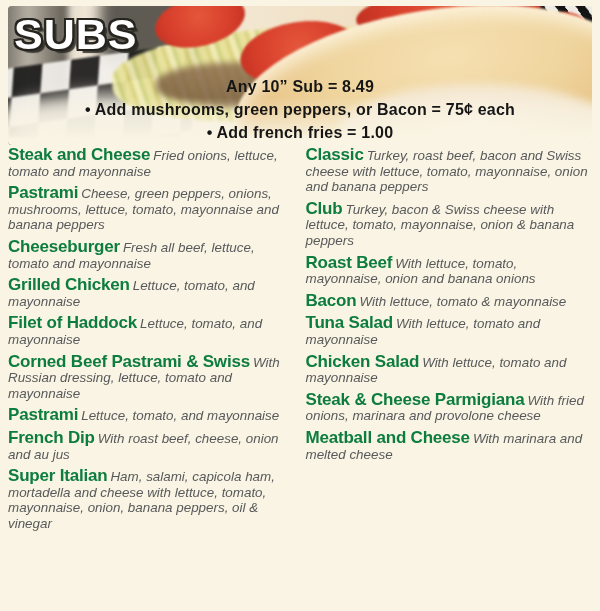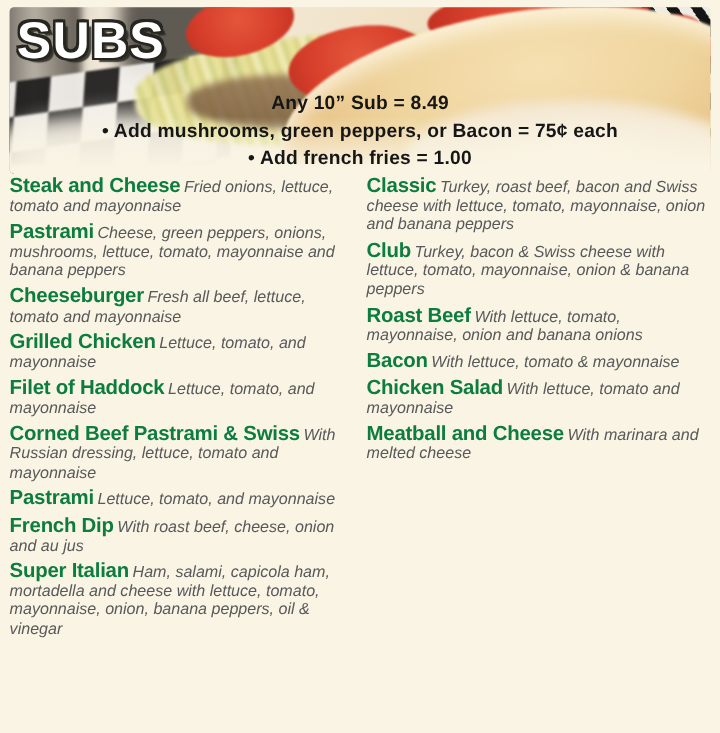--- a/index.html
+++ b/index.html
@@ -160,16 +160,18 @@
       <div class="menu-item"><span class="item-name">Corned Beef Pastrami &amp; Swiss</span><span class="item-desc">With Russian dressing, lettuce, tomato and mayonnaise</span></div>
       <div class="menu-item"><span class="item-name">Pastrami</span><span class="item-desc">Lettuce, tomato, and mayonnaise</span></div>
       <div class="menu-item"><span class="item-name">French Dip</span><span class="item-desc">With roast beef, cheese, onion and au jus</span></div>
       <div class="menu-item"><span class="item-name">Super Italian</span><span class="item-desc">Ham, salami, capicola ham, mortadella and cheese with lettuce, tomato, mayonnaise, onion, banana peppers, oil &amp; vinegar</span></div>
     </div>
   <div class="menu-col">
       <div class="menu-item"><span class="item-name">Classic</span><span class="item-desc">Turkey, roast beef, bacon and Swiss cheese with lettuce, tomato, mayonnaise, onion and banana peppers</span></div>
       <div class="menu-item"><span class="item-name">Club</span><span class="item-desc">Turkey, bacon &amp; Swiss cheese with lettuce, tomato, mayonnaise, onion &amp; banana peppers</span></div>
       <div class="menu-item"><span class="item-name">Roast Beef</span><span class="item-desc">With lettuce, tomato, mayonnaise, onion and banana onions</span></div>
       <div class="menu-item"><span class="item-name">Bacon</span><span class="item-desc">With lettuce, tomato &amp; mayonnaise</span></div>
+      <div class="menu-item"><span class="item-name">Tuna Salad</span><span class="item-desc">With lettuce, tomato and mayonnaise</span></div>
       <div class="menu-item"><span class="item-name">Chicken Salad</span><span class="item-desc">With lettuce, tomato and mayonnaise</span></div>
+      <div class="menu-item"><span class="item-name">Steak &amp; Cheese Parmigiana</span><span class="item-desc">With fried onions, marinara and provolone cheese</span></div>
       <div class="menu-item"><span class="item-name">Meatball and Cheese</span><span class="item-desc">With marinara and melted cheese</span></div>
     </div>
 </div>
 
 </body></html>

